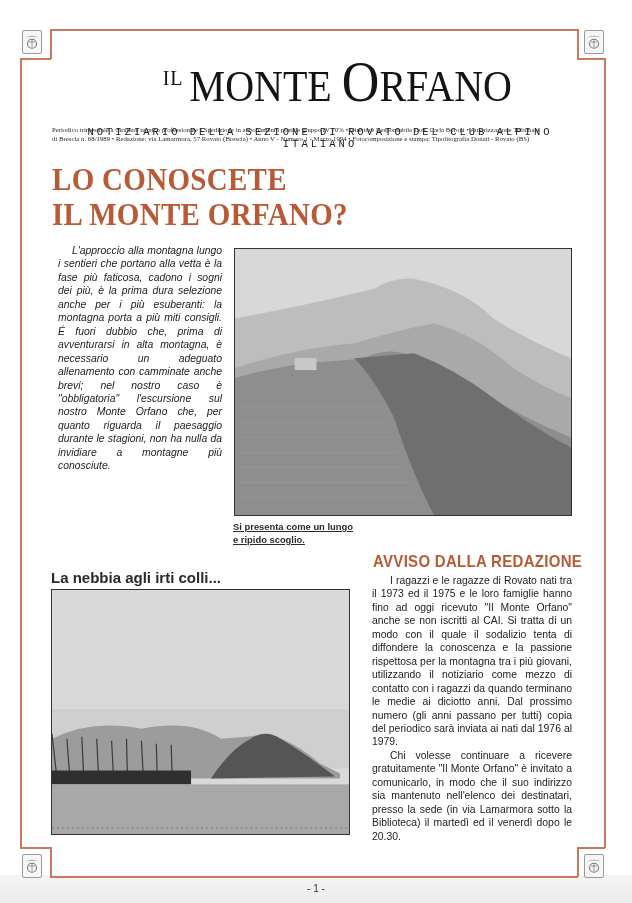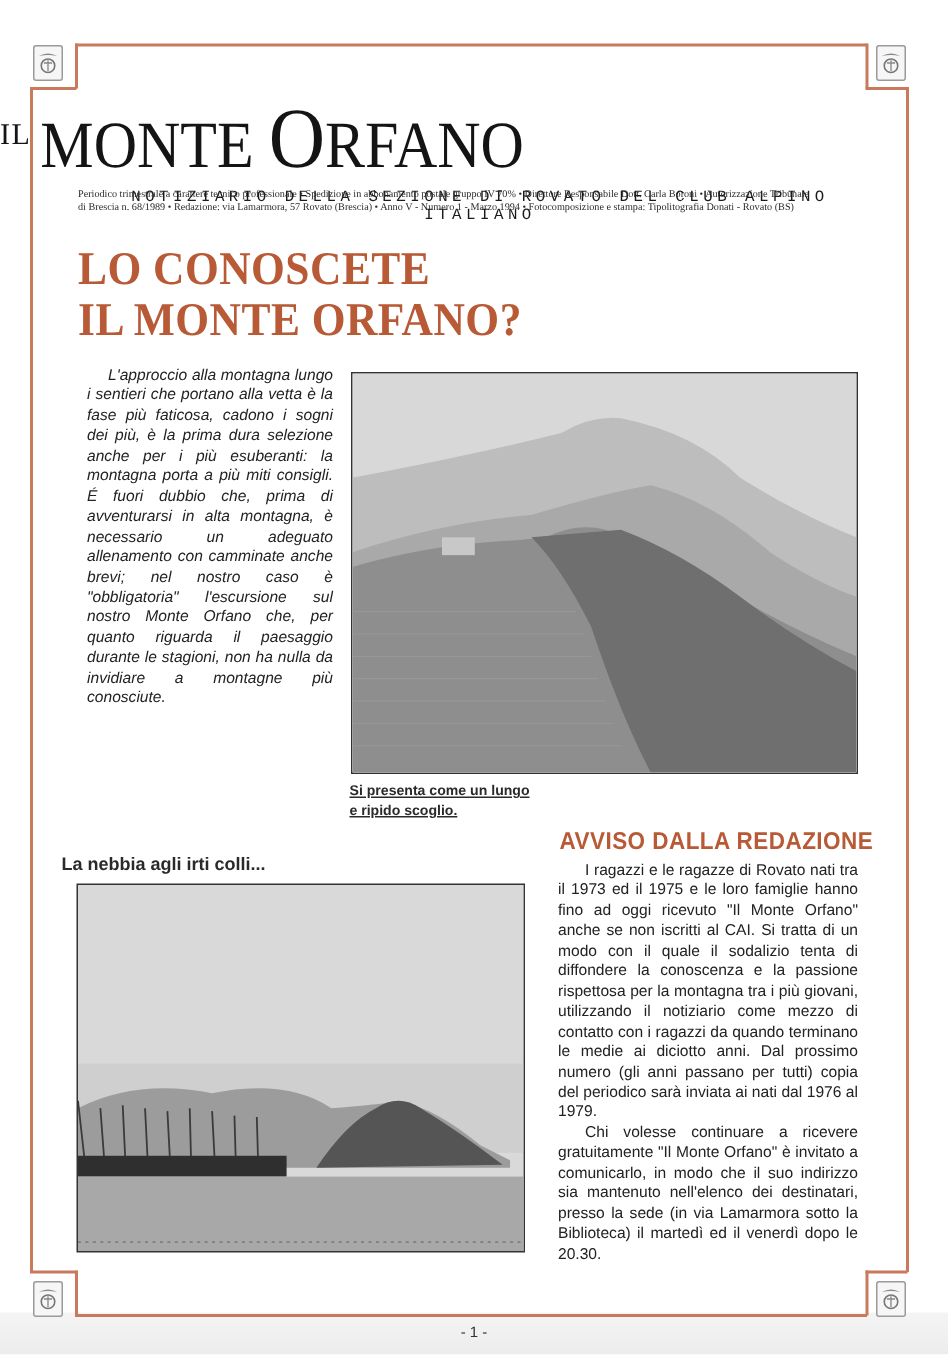--- a/index.html
+++ b/index.html
@@ -16,21 +16,21 @@
   
   .fl { position: absolute; background: #c97a5c; }
   .logo {
     position: absolute; width: 20px; height: 24px;
     border: 1px solid #9a9a9a; border-radius: 2px; background: #f6f6f6;
     box-sizing: border-box;
   }
   .logo svg { width: 100%; height: 100%; display: block; }
 
   .masthead {
-    position: absolute; left: 0; top: 64px; width: 512px; text-align: left;
+    position: absolute; left: 0; top: 52px; width: 512px; text-align: right;
     font-family: "Liberation Serif", serif; color: #141414;
   }
   .masthead .il { font-size: 20px; letter-spacing: 1px; vertical-align: 14px; margin-right: 6px; }
   .masthead .mt { font-size: 40px; letter-spacing: 0px; transform: scaleY(1.1); display: inline-block; }
   .masthead .mt .big { font-size: 52px; }
 
   .subtitle {
     position: absolute; left: 70px; top: 126px; width: 500px; text-align: center;
     font-size: 10.5px; letter-spacing: 3px; color: #1a1a1a;
     font-family: Liberation Mono, monospace;
@@ -62,22 +62,22 @@
   .photo2 { left: 51px; top: 589px; width: 299px; height: 246px; }
   .photo svg { width: 100%; height: 100%; display: block; }
 
   .caption1 {
     position: absolute; left: 233px; top: 521px; width: 120px;
     font-size: 9.4px; line-height: 12.5px; font-weight: bold; color: #2a2a2a;
     text-align: justify;
     text-decoration: underline;
   }
   .caption2 {
-    position: absolute; left: 41px; top: 569px;
-    font-size: 12px; font-weight: bold; color: #2a2a2a;
+    position: absolute; left: 51px; top: 569px;
+    font-size: 15px; font-weight: bold; color: #2a2a2a;
   }
   .avviso-title {
     position: absolute; left: 373px; top: 552px;
     font-size: 15px; font-weight: bold; color: #b85a36; letter-spacing: 0.3px;
     transform: scaleY(1.08); transform-origin: top left;
   }
   .avviso {
     position: absolute; left: 372px; top: 574px; width: 200px;
     font-size: 10.4px; line-height: 13.45px; color: #222; text-align: justify;
   }

